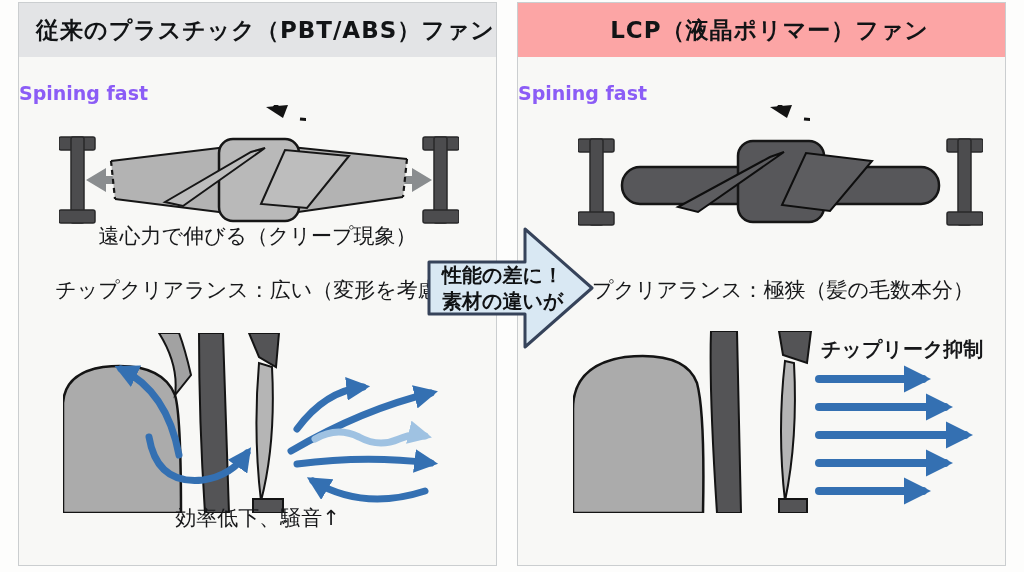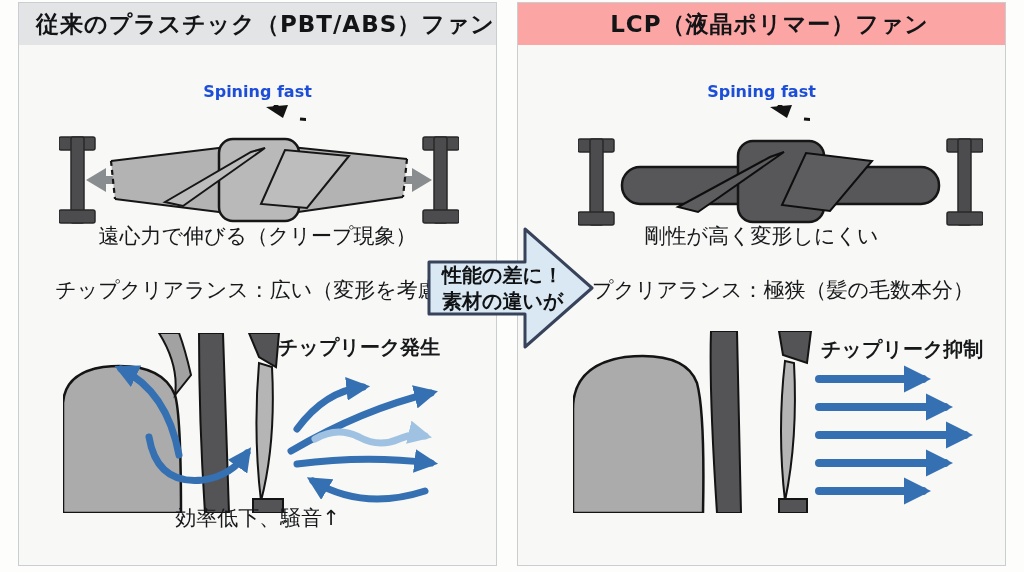--- a/index.html
+++ b/index.html
@@ -11,29 +11,29 @@
     color:#17181a;
   }
   .panel {
     position:absolute; top:2px; height:564px;
     background:#f8f8f6;
     border:1px solid #cbced0;
   }
   .panel-left  { left:18px;  width:479px; }
   .panel-right { left:517px; width:489px; }
   .panel-header {
-    height:42px; display:flex; align-items:center; justify-content:center;
+    height:54px; display:flex; align-items:center; justify-content:center;
     font-weight:bold; font-size:23px; letter-spacing:1px; color:#121416;padding-left:16px;
   }
   .panel-left  .panel-header { background:#e3e4e6; }
   .panel-right .panel-header { background:#fca5a5; }
 
   .spin-label {
-    position:absolute; left:0; width:100%; top:79px; text-align:center;
-    font-weight:bold; font-size:16px; color:#1d4ed8;
+    position:absolute; left:0; width:100%; top:79px; text-align:left;
+    font-weight:bold; font-size:19px; color:#8b5cf6;
   }
   .spin-arc { position:absolute; left:50%; transform:translateX(-50%); top:102px; }
 
   .cap { position:absolute; left:0; width:100%; text-align:center; font-weight:normal; }
   .cap-fan    { top:219px; font-size:21px; }
   .cap-clear  { top:273px; font-size:21px; }
   .cap-result { top:501px; font-size:21px; }
 
   .leak-label { position:absolute; font-weight:bold; font-size:20px; white-space:nowrap; }
   .panel-left  .leak-label { left:259px; top:331px; }
@@ -128,21 +128,20 @@
     <path d="M196,30 Q190,100 198,168 Q213,110 209,34 Z" fill="#b5b5b5" stroke="#141414" stroke-width="2"></path>
     <rect x="190" y="166" width="30" height="14" fill="#545456" stroke="#141414" stroke-width="2"></rect>
 
     <path d="M234,96 Q262,58 300,54" fill="none" stroke="#3470b2" stroke-width="7" stroke-linecap="round" marker-end="url(#mBlue)"></path>
     <path d="M228,118 Q300,76 368,60" fill="none" stroke="#3470b2" stroke-width="7" stroke-linecap="round" marker-end="url(#mBlue)"></path>
     <path d="M252,106 q22,-13 44,-2 q20,11 40,2 q13,-6 26,-3" fill="none" stroke="#9fc2e2" stroke-width="7" stroke-linecap="round" marker-end="url(#mLight)"></path>
     <path d="M234,131 Q302,122 368,130" fill="none" stroke="#3470b2" stroke-width="7" stroke-linecap="round" marker-end="url(#mBlue)"></path>
     <path d="M362,158 Q300,178 250,148" fill="none" stroke="#3470b2" stroke-width="7" stroke-linecap="round" marker-end="url(#mBlue)"></path>
   </svg>
 
-  <div class="leak-label">チップリーク発生</div>
   <div class="cap cap-result">効率低下、騒音↑</div>
 </div>
 
 <div class="panel panel-right">
   <div class="panel-header">LCP（液晶ポリマー）ファン</div>
 
   <div class="spin-label">Spining fast</div>
   <svg class="spin-arc" width="96" height="26" viewBox="0 0 96 26">
     <path d="M90,14 A 42,11 0 1 0 64,3" fill="none" stroke="#131313" stroke-width="3"></path>
     <polygon points="56,2 78,0 73,13" fill="#131313"></polygon>
@@ -158,21 +157,20 @@
       <rect x="369" y="2" width="36" height="13" rx="2"></rect>
       <rect x="380" y="2" width="13" height="86" rx="2"></rect>
       <rect x="369" y="75" width="36" height="13" rx="2"></rect>
     </g>
     <rect x="44" y="30" width="317" height="37" rx="18" fill="#57575a" stroke="#161616" stroke-width="2.5"></rect>
     <rect x="160" y="4" width="86" height="81" rx="15" fill="#57575a" stroke="#161616" stroke-width="2.5"></rect>
     <polygon points="100,70 192,20 206,15 120,75" fill="#5d5d60" stroke="#0e0e0e" stroke-width="2"></polygon>
     <polygon points="204,68 228,16 294,24 252,74" fill="#5d5d60" stroke="#0e0e0e" stroke-width="2"></polygon>
   </svg>
 
-  <div class="cap cap-fan">剛性が高く変形しにくい</div>
   <div class="cap cap-clear">チップクリアランス：極狭（髪の毛数本分）</div>
 
   <svg class="flow-svg" width="430" height="182" viewBox="0 0 430 182">
     <path d="M0,182 L0,78 Q0,34 52,26 Q112,20 124,52 Q132,82 130,182 Z" fill="#ababab" stroke="#141414" stroke-width="2.5"></path>
     <path d="M138,0 L164,0 L168,182 L144,182 Q136,60 138,0 Z" fill="#545456" stroke="#141414" stroke-width="2"></path>
     <path d="M206,0 L238,0 L234,32 L210,24 Z" fill="#545456" stroke="#141414" stroke-width="2"></path>
     <path d="M212,30 Q204,100 212,170 Q225,108 221,32 Z" fill="#b5b5b5" stroke="#141414" stroke-width="2"></path>
     <rect x="206" y="168" width="28" height="14" fill="#545456" stroke="#141414" stroke-width="2"></rect>
     <path d="M246,48 L350,48" fill="none" stroke="#3470b2" stroke-width="8" stroke-linecap="round" marker-end="url(#mBlue)"></path>
     <path d="M246,76 L372,76" fill="none" stroke="#3470b2" stroke-width="8" stroke-linecap="round" marker-end="url(#mBlue)"></path>

